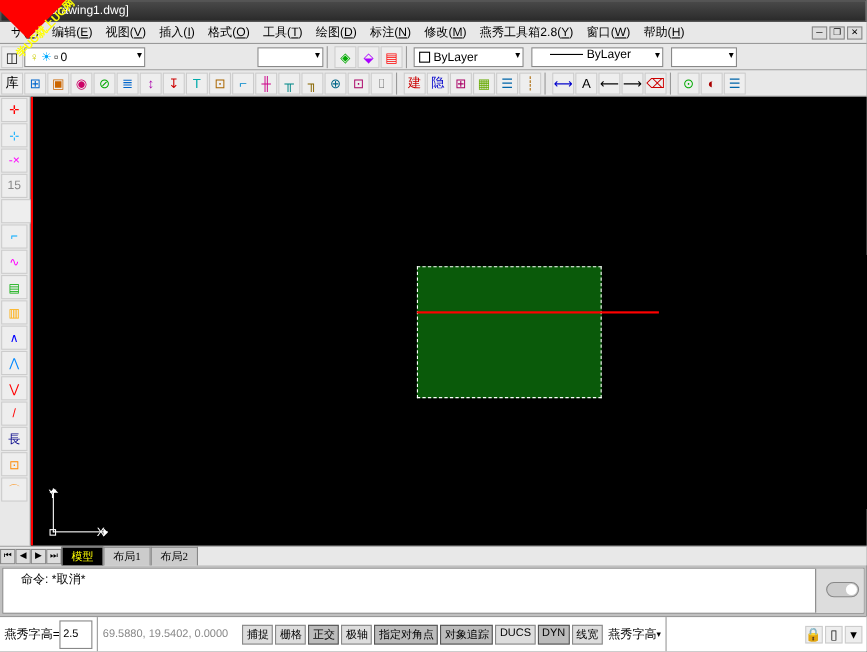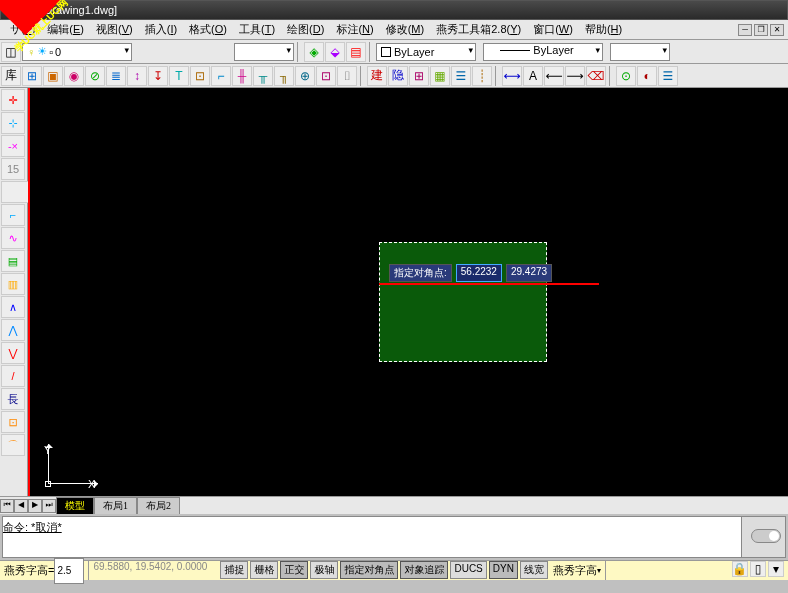--- a/index.html
+++ b/index.html
@@ -35,26 +35,26 @@
 .ucs-arrow-y::before { content: ""; position: absolute; top: -4px; left: -3px; border: 4px solid transparent; border-bottom-color: #fff; }
 .ucs-arrow-x { position: absolute; bottom: 8px; left: 16px; width: 50px; height: 1px; background: #fff; }
 .ucs-arrow-x::before { content: ""; position: absolute; right: -4px; top: -3px; border: 4px solid transparent; border-left-color: #fff; }
 .ucs-box { position: absolute; bottom: 5px; left: 13px; width: 6px; height: 6px; border: 1px solid #fff; }
 .tabs-row { background: #e8e8e8; height: 18px; display: flex; align-items: center; border-top: 1px solid #999; }
 .tab-nav { display: flex; }
 .tab-nav-btn { width: 14px; height: 14px; background: #ddd; border: 1px solid #888; font-size: 8px; text-align: center; cursor: pointer; }
 .tab { padding: 1px 8px; background: #ccc; border: 1px solid #888; border-bottom: none; cursor: pointer; font-size: 10px; font-family: Liberation Serif, serif; }
 .tab.active { background: #000; color: #ff0; }
 .cmd-area { background: #fff; border: 1px solid #888; margin: 2px; height: 42px; display: flex; }
-.cmd-text { flex: 1; padding: 2px 0; font-size: 12px; text-decoration: underline; }
+.cmd-text { flex: 1; padding: 2px 16px; font-size: 12px; }
 .cmd-line { line-height: 16px; }
 .cmd-scroll { width: 44px; background: #ddd; border-left: 1px solid #888; position: relative; }
 .toggle { position: absolute; right: 4px; top: 12px; width: 30px; height: 14px; background: #ccc; border-radius: 7px; border: 1px solid #888; }
 .toggle::before { content: ""; position: absolute; right: 1px; top: 1px; width: 10px; height: 10px; background: #fff; border-radius: 50%; }
-.statusbar { background: #fef9c3; height: 20px; display: flex; align-items: flex-start; border-top: 1px solid #999; font-size: 10px; }
+.statusbar { background: #ffffff; height: 32px; display: flex; align-items: center; border-top: 1px solid #999; font-size: 10px; }
 .sb-section { padding: 0 4px; border-right: 1px solid #999; height: 100%; display: flex; align-items: center; }
 .sb-btn { padding: 1px 3px; border: 1px solid #888; background: #ddd; margin: 0 1px; cursor: pointer; font-size: 10px; }
 .sb-btn.active { background: #bbb; border-color: #555; }
 .sb-input { border: 1px solid #888; background: #fff; padding: 12px 2px; width: 30px; height: 14px; font-size: 10px; }
 .sb-coords { color: #888; padding: 0 4px; font-size: 10px; width: 130px; }
 .tb-sep { width: 4px; height: 20px; border-left: 1px solid #999; margin: 0 2px; }
 </style>
 </head>
 <body>
 
@@ -166,25 +166,20 @@
       <div class="lt-btn" style="color: rgb(255, 0, 0);">⋁</div>
       <div class="lt-btn" style="color: rgb(255, 0, 0);">/</div>
       <div class="lt-btn" style="color: rgb(0, 0, 136);">長</div>
       <div class="lt-btn" style="color: rgb(255, 136, 0);">⊡</div>
       <div class="lt-btn" style="color: rgb(255, 136, 0);">⌒</div>
     </div>
   <div class="canvas-area">
     <div class="canvas-border"></div>
     <div class="selection-box"></div>
     <div class="red-line"></div>
-    <div class="tooltip-row">
-      <div class="tip-label">指定对角点:</div>
-      <div class="tip-input">56.2232</div>
-      <div class="tip-input2">29.4273</div>
-    </div>
     <div class="ucs">
       <div class="ucs-arrow-y"></div>
       <div class="ucs-arrow-x"></div>
       <div class="ucs-box"></div>
       <span class="ucs-y">Y</span>
       <span class="ucs-x">X</span>
     </div>
   </div>
 </div>
 

